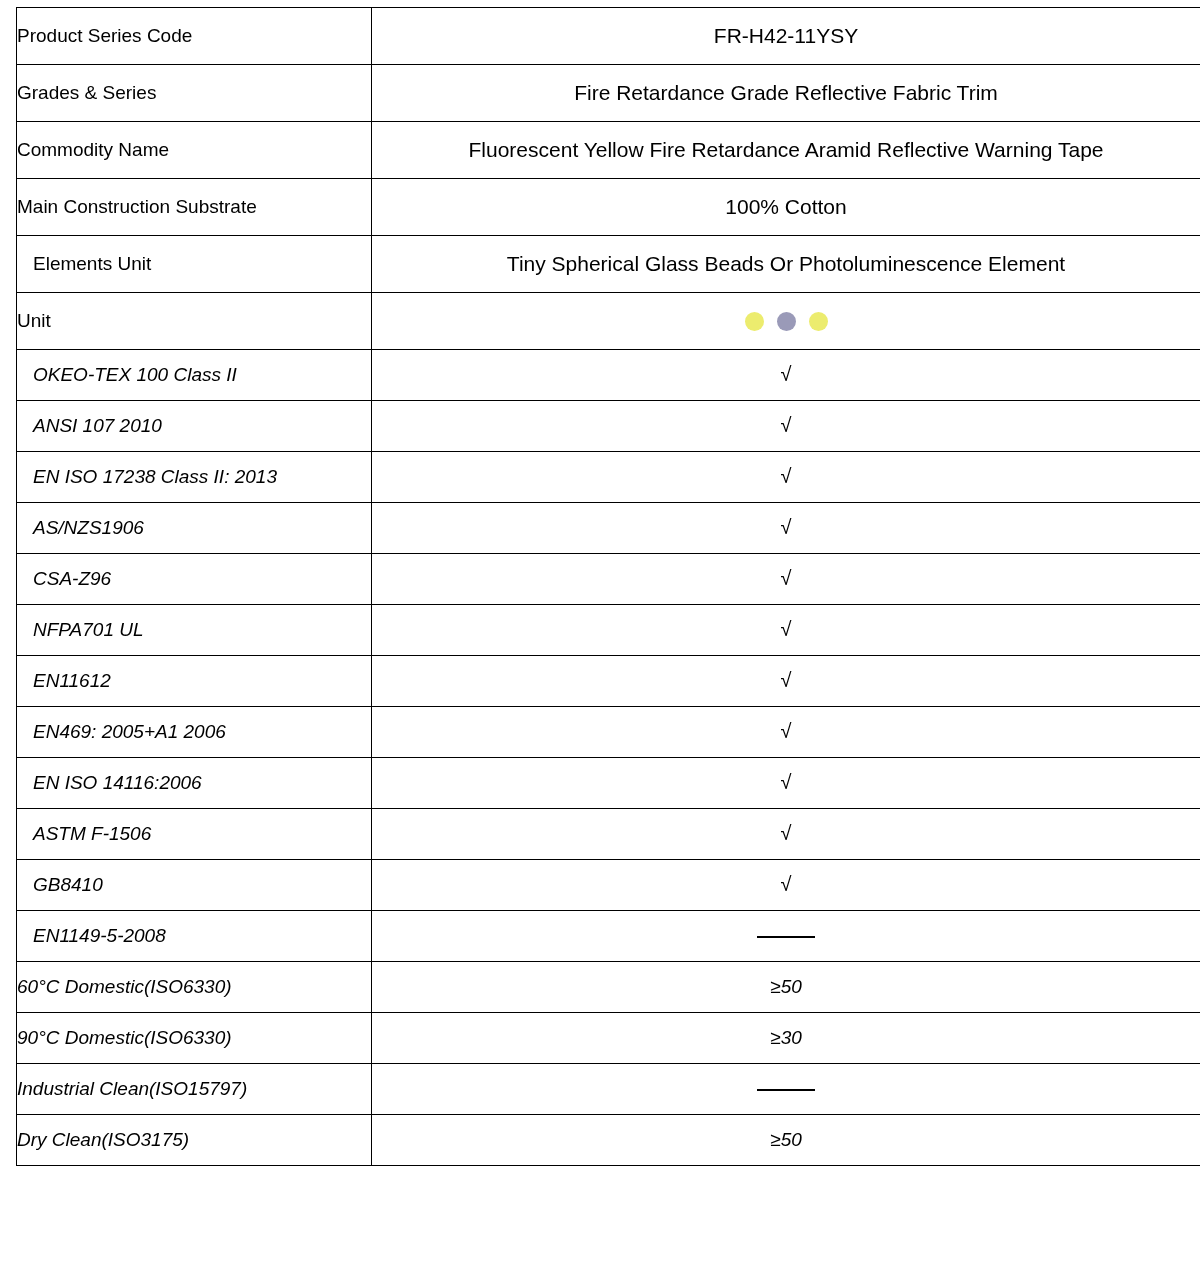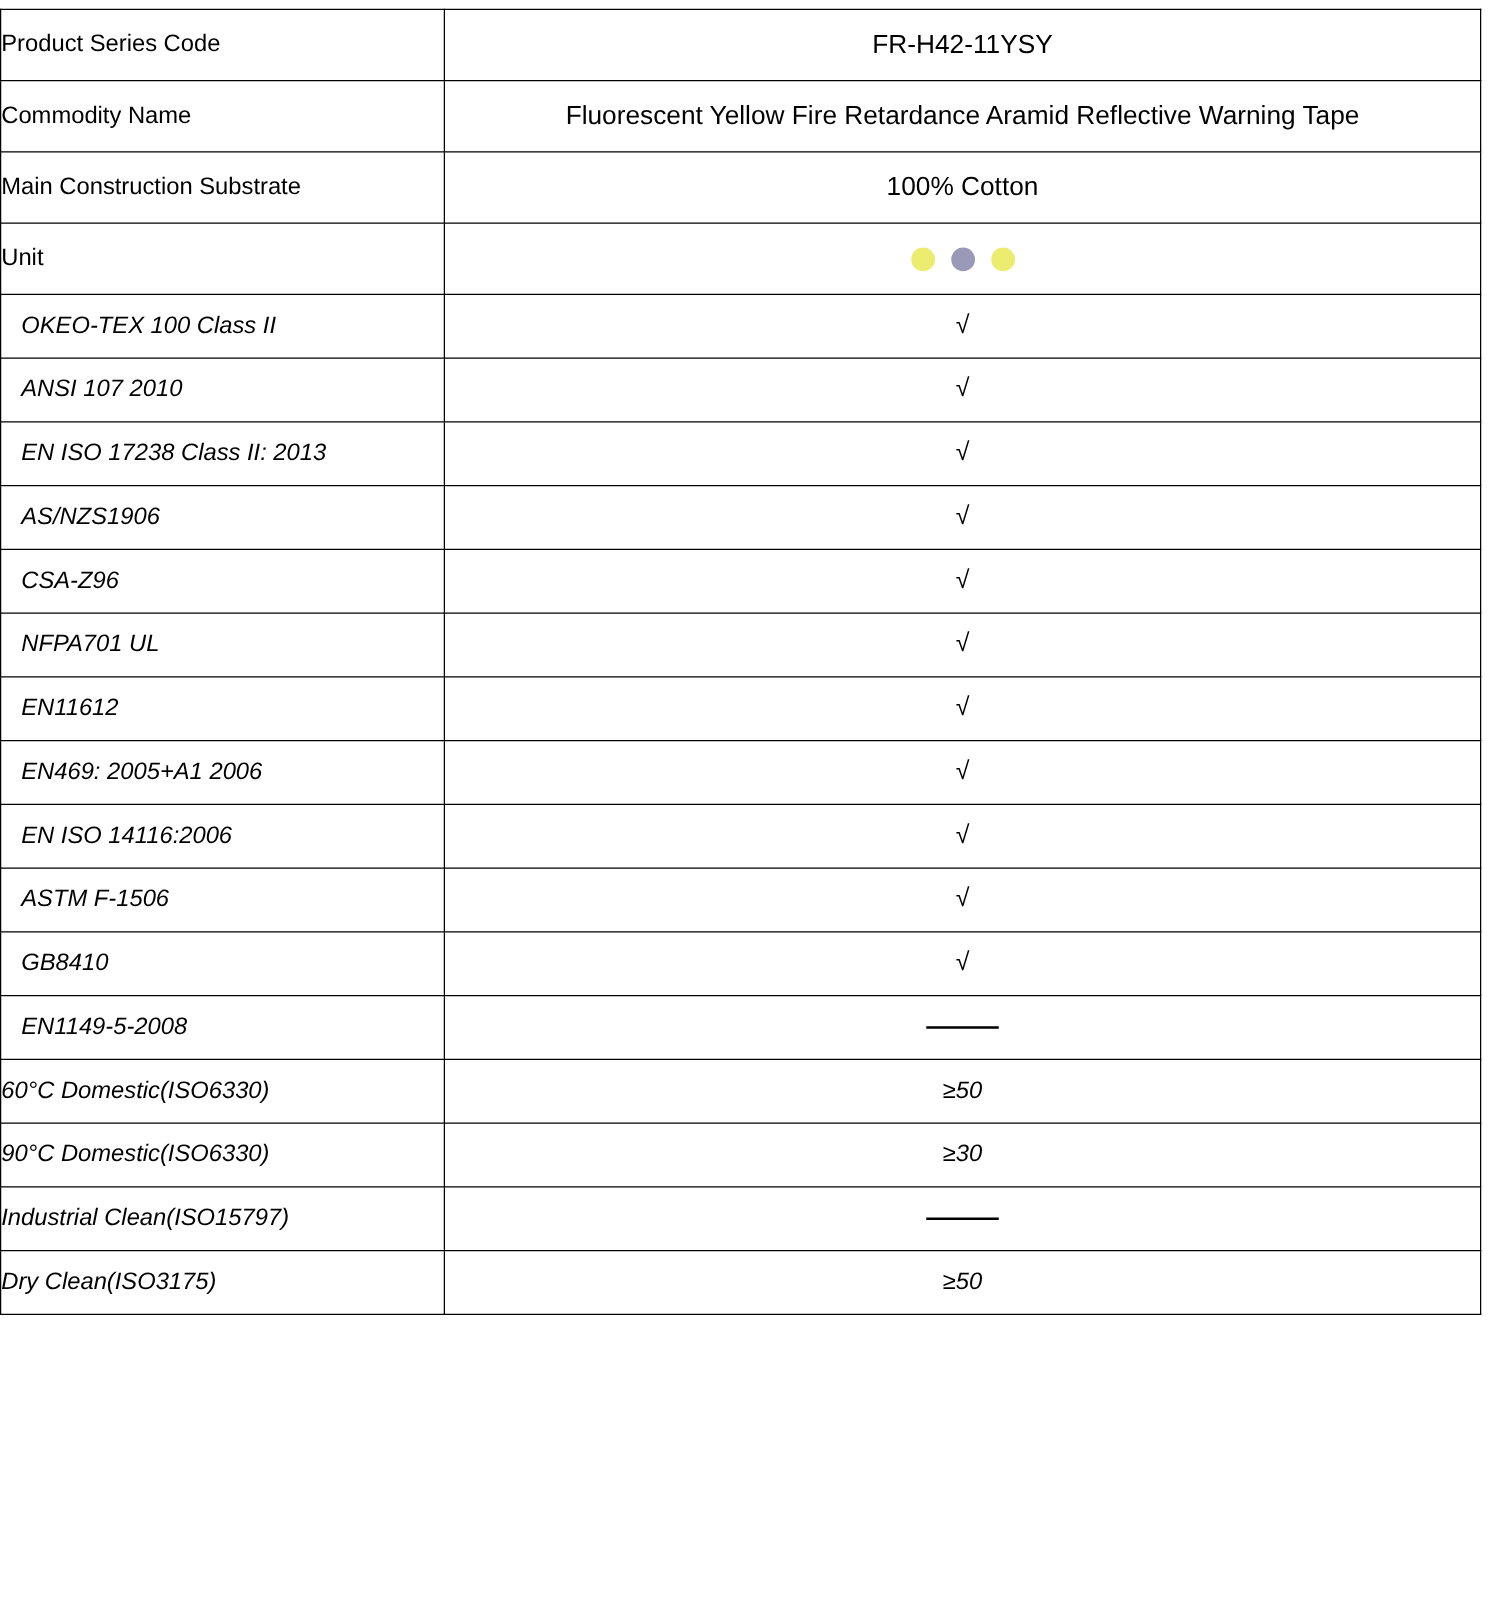--- a/index.html
+++ b/index.html
@@ -9,21 +9,21 @@
   }
   body {
     width: 1200px;
     height: 1284px;
     font-family: "Liberation Sans", sans-serif;
     color: #000000;
   }
   .spec-table {
     border-collapse: collapse;
     width: 988px;
-    margin-left: 0;
+    margin-left: 16px;
     margin-top: 7px;
     table-layout: fixed;
   }
   .spec-table td {
     border: 1px solid #000000;
     padding: 0;
     vertical-align: middle;
   }
   .col-label {
     width: 355px;
@@ -83,26 +83,34 @@
   <colgroup>
     <col class="col-label">
     <col class="col-value">
   </colgroup>
   <tbody>
       <tr class="r-tall">
         <td class="cell-label">Product Series Code</td>
         <td class="cell-value big">FR-H42-11YSY</td>
       </tr>
       <tr class="r-tall">
+        <td class="cell-label">Grades &amp; Series</td>
+        <td class="cell-value big">Fire Retardance Grade Reflective Fabric Trim</td>
+      </tr>
+      <tr class="r-tall">
         <td class="cell-label">Commodity Name</td>
         <td class="cell-value big">Fluorescent Yellow Fire Retardance Aramid Reflective Warning Tape</td>
       </tr>
       <tr class="r-tall">
         <td class="cell-label">Main Construction Substrate</td>
         <td class="cell-value big">100% Cotton</td>
+      </tr>
+      <tr class="r-tall">
+        <td class="cell-label indent">Elements Unit</td>
+        <td class="cell-value big">Tiny Spherical Glass Beads Or Photoluminescence Element</td>
       </tr>
       <tr class="r-tall">
         <td class="cell-label">Unit</td>
         <td class="cell-value">
           <div class="swatches">
             <span class="swatch" style="background: rgb(236, 236, 110);"></span>
             <span class="swatch" style="background: rgb(154, 154, 184);"></span>
             <span class="swatch" style="background: rgb(236, 236, 110);"></span>
           </div>
         </td>

